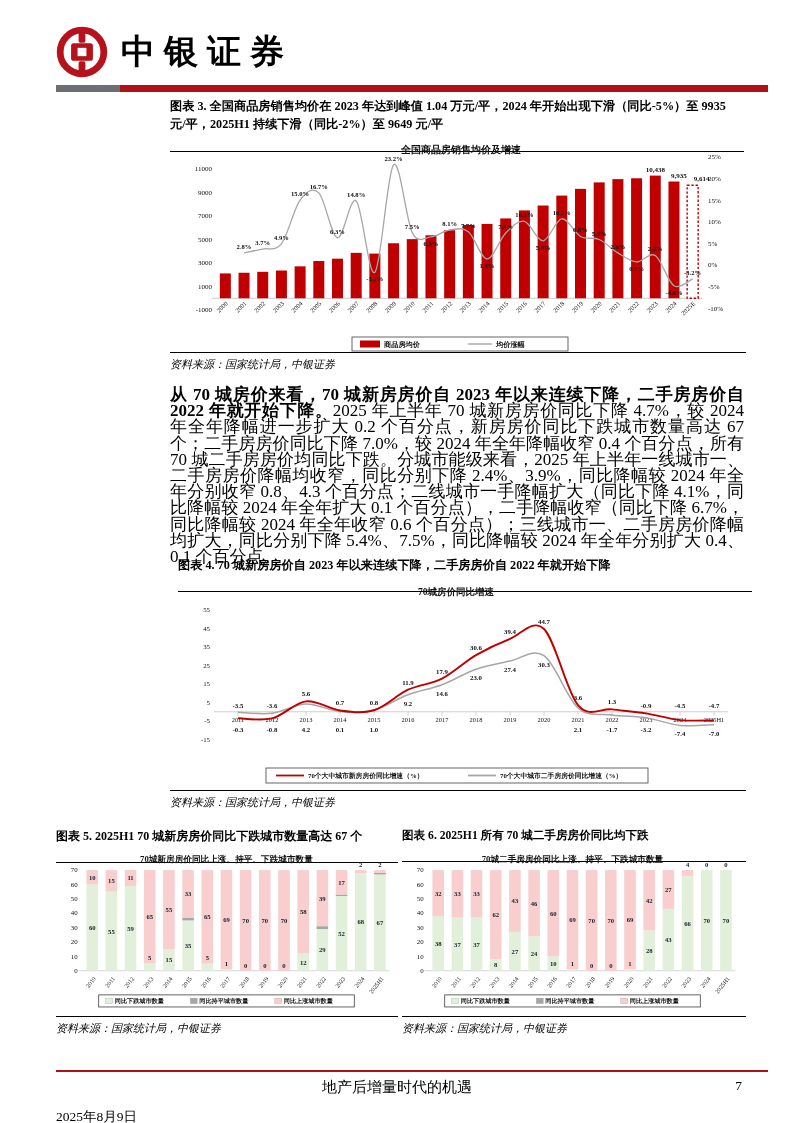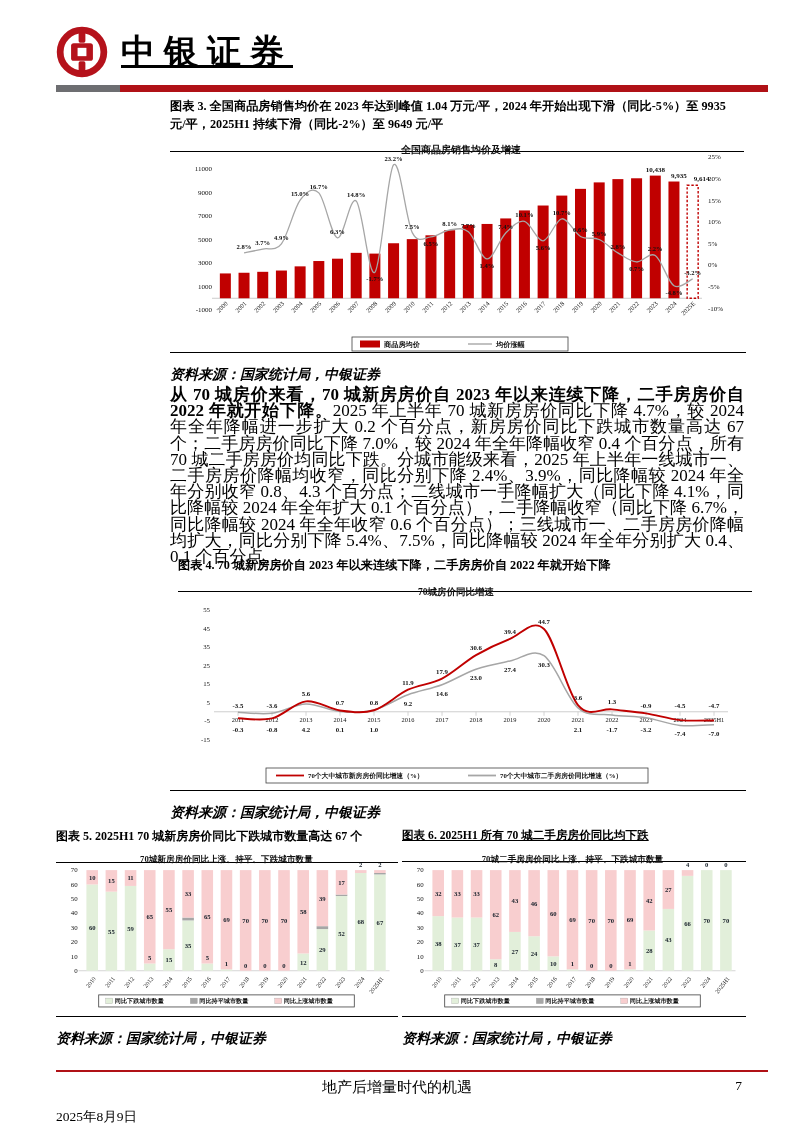--- a/index.html
+++ b/index.html
@@ -1,26 +1,26 @@
 <!DOCTYPE html>
 <html><head>
 <meta charset="utf-8">
 <style>
   html,body{margin:0;padding:0;background:#e8e8e8;}
   .page{position:relative;width:794px;height:1123px;background:#fff;margin:0 auto;
         font-family:"Liberation Serif","DejaVu Serif",serif;color:#000;overflow:hidden;}
-  .brand{position:absolute;top:26px;left:56px;display:flex;align-items:center;gap:13px;text-decoration:underline;}
+  .brand{position:absolute;top:26px;left:56px;display:flex;align-items:center;gap:13px;}
   .brand-name{font-size:34px;font-weight:700;letter-spacing:9px;white-space:nowrap;}
   .rule{position:absolute;top:85px;left:56px;width:712px;height:7px;display:flex;}
   .rule .g{width:64px;background:#6d6e71;}
   .rule .r{flex:1;background:#b01116;}
   .figcap{position:absolute;font-weight:700;font-size:12.2px;line-height:1.5;
           border-bottom:1.3px solid #000;padding-bottom:17px;}
-  .src{position:absolute;border-top:1.3px solid #000;padding-top:13px;
-       font-size:14px;font-weight:700;font-style:italic;}
+  .src{position:absolute;border-top:1.3px solid #000;padding-top:4px;
+       font-size:11px;font-weight:400;font-style:italic;}
   .para{position:absolute;top:387px;left:170px;width:574px;font-size:17px;
         line-height:16.2px;text-align:justify;font-family:Liberation Serif, serif;}
   .chart{position:absolute;}
   svg text{font-family:"Liberation Serif","DejaVu Serif",serif;}
   .f-line{position:absolute;top:1070px;left:56px;width:712px;height:2px;background:#b01116;}
   .f-date{position:absolute;top:1108px;left:56px;font-size:13.5px;}
   .f-title{position:absolute;top:1078px;left:0;width:794px;text-align:center;font-size:15px;}
   .f-page{position:absolute;top:1078px;right:52px;font-size:13.5px;}
 </style>
 </head>
@@ -333,21 +333,21 @@
       <rect x="40" y="142" width="254" height="12" fill="none" stroke="#404040" stroke-width="0.8"></rect>
       <rect x="47" y="145.2" width="7" height="5.5" fill="#e2efda" stroke="#999" stroke-width="0.3"></rect>
       <text x="56" y="150.2" font-size="6.1" text-anchor="start" fill="#111" font-weight="700">同比下跌城市数量</text>
       <rect x="131" y="145.2" width="7" height="5.5" fill="#a6a6a6" stroke="#999" stroke-width="0.3"></rect>
       <text x="140" y="150.2" font-size="6.1" text-anchor="start" fill="#111" font-weight="700">同比持平城市数量</text>
       <rect x="215" y="145.2" width="7" height="5.5" fill="#f8cecf" stroke="#999" stroke-width="0.3"></rect>
       <text x="224" y="150.2" font-size="6.1" text-anchor="start" fill="#111" font-weight="700">同比上涨城市数量</text>
     </svg>
   <div class="src" style="top:1016px;left:56px;width:342px;">资料来源：国家统计局，中银证券</div>
 
-  <div class="figcap" style="top:827px;left:402px;width:344px;font-size:11.6px;text-decoration:underline;">图表 6. 2025H1 所有 70 城二手房房价同比均下跌</div>
+  <div class="figcap" style="top:827px;left:402px;width:344px;font-size:11.6px;">图表 6. 2025H1 所有 70 城二手房房价同比均下跌</div>
   <svg id="chart4" class="chart" style="top:852px;left:404px;" width="338" height="161" viewBox="0 0 335 160">
       <text x="167" y="10" font-size="8.6" text-anchor="middle" fill="#111" font-weight="700">70城二手房房价同比上涨、持平、下跌城市数量</text>
       <line x1="20" y1="118" x2="329" y2="118" stroke="#c9c9c9" stroke-width="0.8"></line>
       <text x="19" y="120.2" font-size="6.8" text-anchor="end" fill="#111">0</text>
       <text x="19" y="105.91428571428571" font-size="6.8" text-anchor="end" fill="#111">10</text>
       <text x="19" y="91.62857142857143" font-size="6.8" text-anchor="end" fill="#111">20</text>
       <text x="19" y="77.34285714285714" font-size="6.8" text-anchor="end" fill="#111">30</text>
       <text x="19" y="63.05714285714286" font-size="6.8" text-anchor="end" fill="#111">40</text>
       <text x="19" y="48.77142857142857" font-size="6.8" text-anchor="end" fill="#111">50</text>
       <text x="19" y="34.48571428571429" font-size="6.8" text-anchor="end" fill="#111">60</text>

